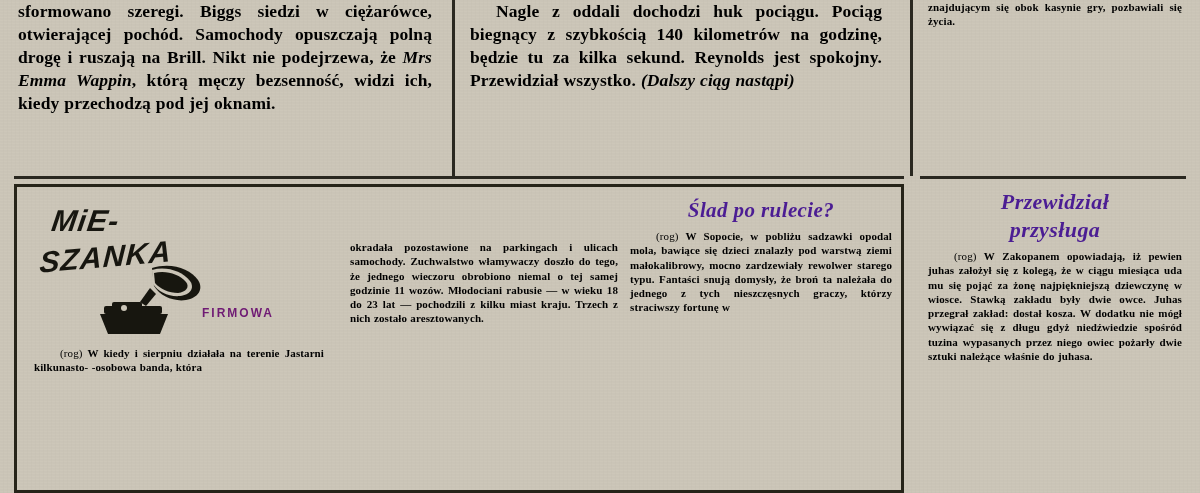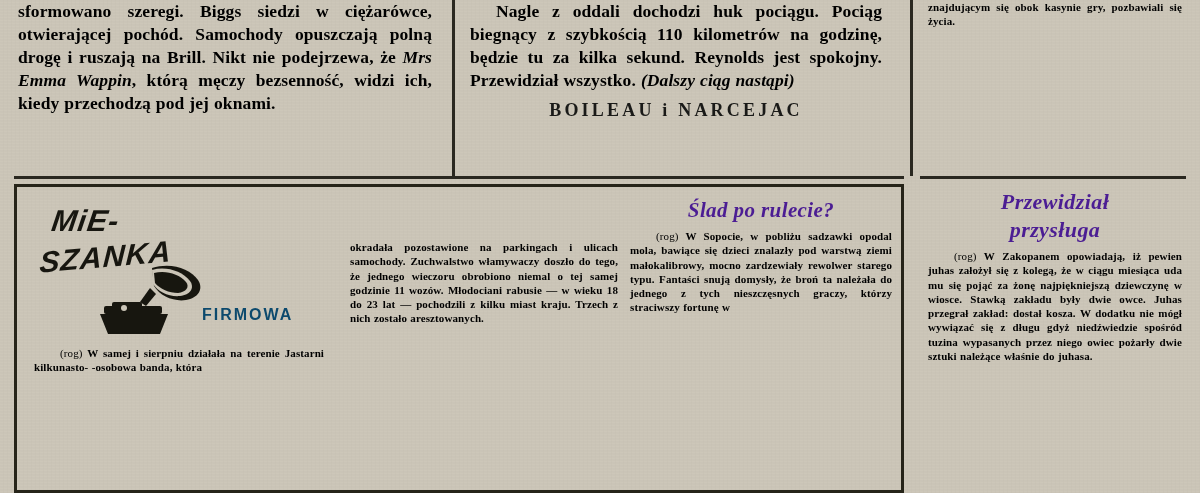--- a/index.html
+++ b/index.html
@@ -131,23 +131,23 @@
     letter-spacing: 1px;
     color: #171610;
     transform: skewX(-8deg) rotate(-5deg);
   }
   .logo-word3 {
     position: absolute;
     left: 168px;
     top: 110px;
     font-family: "Liberation Sans", sans-serif;
     font-weight: 700;
-    font-size: 16px;
+    font-size: 12px;
     letter-spacing: 2px;
-    color: #0c4a6e;
+    color: #701a75;
   }
   .gramophone {
     position: absolute;
     left: 60px;
     top: 66px;
     width: 120px;
     height: 78px;
   }
   .first-indent {
     text-indent: 26px;
@@ -159,22 +159,21 @@
 </head>
 <body>
 
 <div class="page">
 
   <div class="col" id="col-top-1">
     <p class="body-text"><span>sformowano szeregi. Biggs siedzi w ciężarówce, otwierającej pochód. Samochody opuszczają polną drogę i ruszają na Brill. Nikt nie podejrzewa, że </span><span class="ital">Mrs Emma Wappin</span><span>, którą męczy bezsenność, widzi ich, kiedy przechodzą pod jej oknami.</span></p>
   </div>
 
   <div class="col" id="col-top-2">
-    <p class="body-text first-indent"><span>Nagle z oddali dochodzi huk pociągu. Pociąg biegnący z szybkością 110 kilometrów na godzinę, będzie tu za kilka sekund. Reynolds jest spokojny. Przewidział wszystko. </span><span class="ital">(Dalszy ciąg nastąpi)</span></p>
-    <p class="spaced-caps" style="text-align:center;margin-top:8px;">BOILEAU i NARCEJAC</p>
+    <p class="body-text first-indent"><span>Nagle z oddali dochodzi huk pociągu. Pociąg biegnący z szybkością 140 kilometrów na godzinę, będzie tu za kilka sekund. Reynolds jest spokojny. Przewidział wszystko. </span><span class="ital">(Dalszy ciąg nastąpi)</span></p>
   </div>
 
   <div class="col" id="col-top-3">
     <p class="body-text small">znajdującym się obok kasynie gry, pozbawiali się życia.</p>
   </div>
 
   <div class="col" id="col-r">
     <h3 class="headline two-line">
       <span>Przewidział</span><br>
       <span>przysługa</span>
@@ -198,21 +197,21 @@
         <path d="M58 6 C76 0 96 6 104 18 C110 27 104 36 92 38 C80 40 66 34 60 24 Z" fill="#17160f"></path>
         <path d="M58 8 C72 4 88 9 96 19 C101 26 96 33 86 34 C75 35 64 30 59 22 Z" fill="#cdc7b9"></path>
         <path d="M60 11 C72 8 85 12 92 20 C96 25 92 30 84 31 C75 31 66 27 61 21 Z" fill="#17160f"></path>
         <path d="M56 26 L46 40 L52 44 L62 32 Z" fill="#17160f"></path>
         <rect x="10" y="44" width="58" height="8" rx="2" fill="#17160f"></rect>
         <path d="M6 52 L74 52 L66 72 L14 72 Z" fill="#17160f"></path>
         <rect x="18" y="40" width="30" height="6" rx="2" fill="#17160f"></rect>
         <circle cx="30" cy="46" r="3" fill="#cdc7b9"></circle>
       </svg>
     </div>
-    <p class="body-text small first-indent"><span class="kicker">(rog)</span> <span>W samej i sierpniu działała na terenie Jastarni kilkunasto- -osobowa banda, która</span></p>
+    <p class="body-text small first-indent"><span class="kicker">(rog)</span> <span>W kiedy i sierpniu działała na terenie Jastarni kilkunasto- -osobowa banda, która</span></p>
   </div>
 
   <div class="col" id="col-b-2">
     <p class="body-text small">okradała pozostawione na parkingach i ulicach samochody. Zuchwalstwo włamywaczy doszło do tego, że jednego wieczoru obrobiono niemal o tej samej godzinie 11 wozów. Młodociani rabusie — w wieku 18 do 23 lat — pochodzili z kilku miast kraju. Trzech z nich zostało aresztowanych.</p>
   </div>
 
   <div class="col" id="col-b-3">
     <h3 class="headline">Ślad po rulecie?</h3>
     <p class="body-text small first-indent"><span class="kicker">(rog)</span> <span>W Sopocie, w pobliżu sadzawki opodal mola, bawiące się dzieci znalazły pod warstwą ziemi małokalibrowy, mocno zardzewiały rewolwer starego typu. Fantaści snują domysły, że broń ta należała do jednego z tych nieszczęsnych graczy, którzy straciwszy fortunę w</span></p>
   </div>

